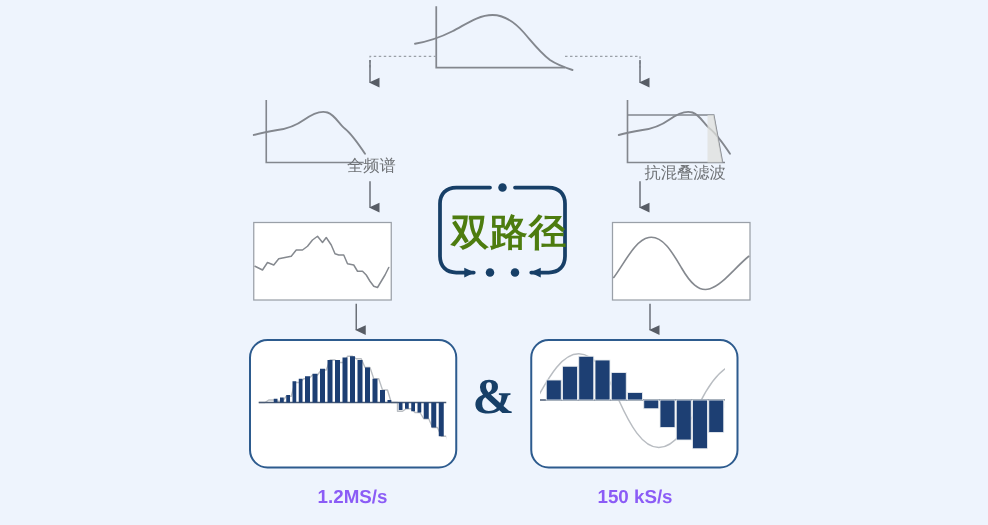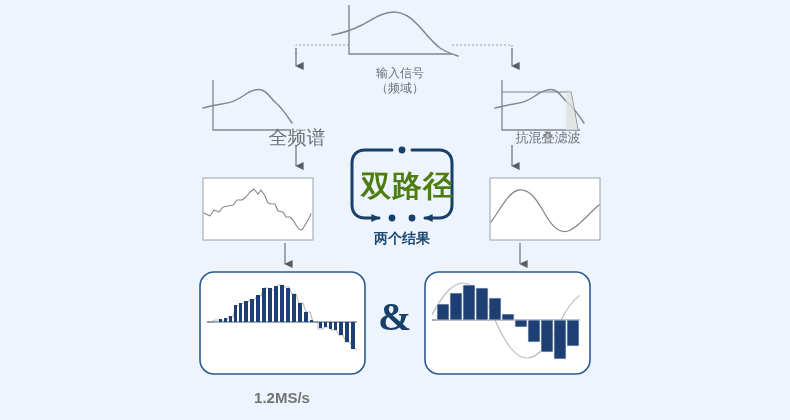--- a/index.html
+++ b/index.html
@@ -13,21 +13,21 @@
   #svgroot{position:absolute;left:0;top:0;width:790px;height:420px;}
   .lbl{
     position:absolute;
     text-align:center;
     white-space:nowrap;
     line-height:1.25;
   }
   .lbl-gray{color:#6f7276;font-size:12px;}
   .lbl-navy{color:#143a63;font-size:16px;font-weight:700;}
   .lbl-navy-sm{color:#1b4770;font-size:14px;font-weight:700;}
-  .lbl-rate{color:#737373;font-size:15px;font-weight:700;}
+  .lbl-rate{color:#8b5cf6;font-size:15px;font-weight:700;}
   .center-word{
     position:absolute;
     color:#4d7c0f;
     font-size:30px;
     font-weight:700;
     letter-spacing:1px;
     white-space:nowrap;
   }
   .amp{
     position:absolute;
@@ -188,32 +188,28 @@
         <rect x="515" y="320" width="12" height="7" fill="#1d3f73" stroke="#e9ecef" stroke-width="0.7"></rect>
         <rect x="528" y="320" width="12" height="22" fill="#1d3f73" stroke="#e9ecef" stroke-width="0.7"></rect>
         <rect x="541" y="320" width="12" height="32" fill="#1d3f73" stroke="#e9ecef" stroke-width="0.7"></rect>
         <rect x="554" y="320" width="12" height="39" fill="#1d3f73" stroke="#e9ecef" stroke-width="0.7"></rect>
         <rect x="567" y="320" width="12" height="26" fill="#1d3f73" stroke="#e9ecef" stroke-width="0.7"></rect>
         <rect x="580" y="320" width="11" height="6" fill="#1d3f73" stroke="#e9ecef" stroke-width="0.7"></rect>
       </g>
     </g>
   </svg>
 
-  <div class="lbl lbl-gray" style="left:340px;top:66px;width:120px;">
-    <div>输入信号</div>
-    <div>（频域）</div>
-  </div>
-
-
-  <div class="lbl lbl-gray" style="left:232px;top:126px;width:130px;font-size:19px;">全频谱</div>
+
+
+  <div class="lbl lbl-gray" style="left:232px;top:126px;width:130px;font-size:13px;font-family:Liberation Mono, monospace;">全频谱</div>
 
   <div class="lbl lbl-gray" style="left:483px;top:130px;width:130px;font-size:13px;text-align:center;">抗混叠滤波</div>
 
   <div class="center-word" style="left:361px;top:166px;width:84px;text-align:center;">双路径</div>
 
-  <div class="lbl lbl-navy-sm" style="left:352px;top:230px;width:100px;">两个结果</div>
 
   <div class="amp" style="left:378px;top:297px;">&amp;</div>
 
   <div class="lbl lbl-rate" style="left:222px;top:389px;width:120px;">1.2MS/s</div>
 
+  <div class="lbl lbl-rate" style="left:448px;top:389px;width:120px;">150 kS/s</div>
 
 </div>
 
 </body></html>

